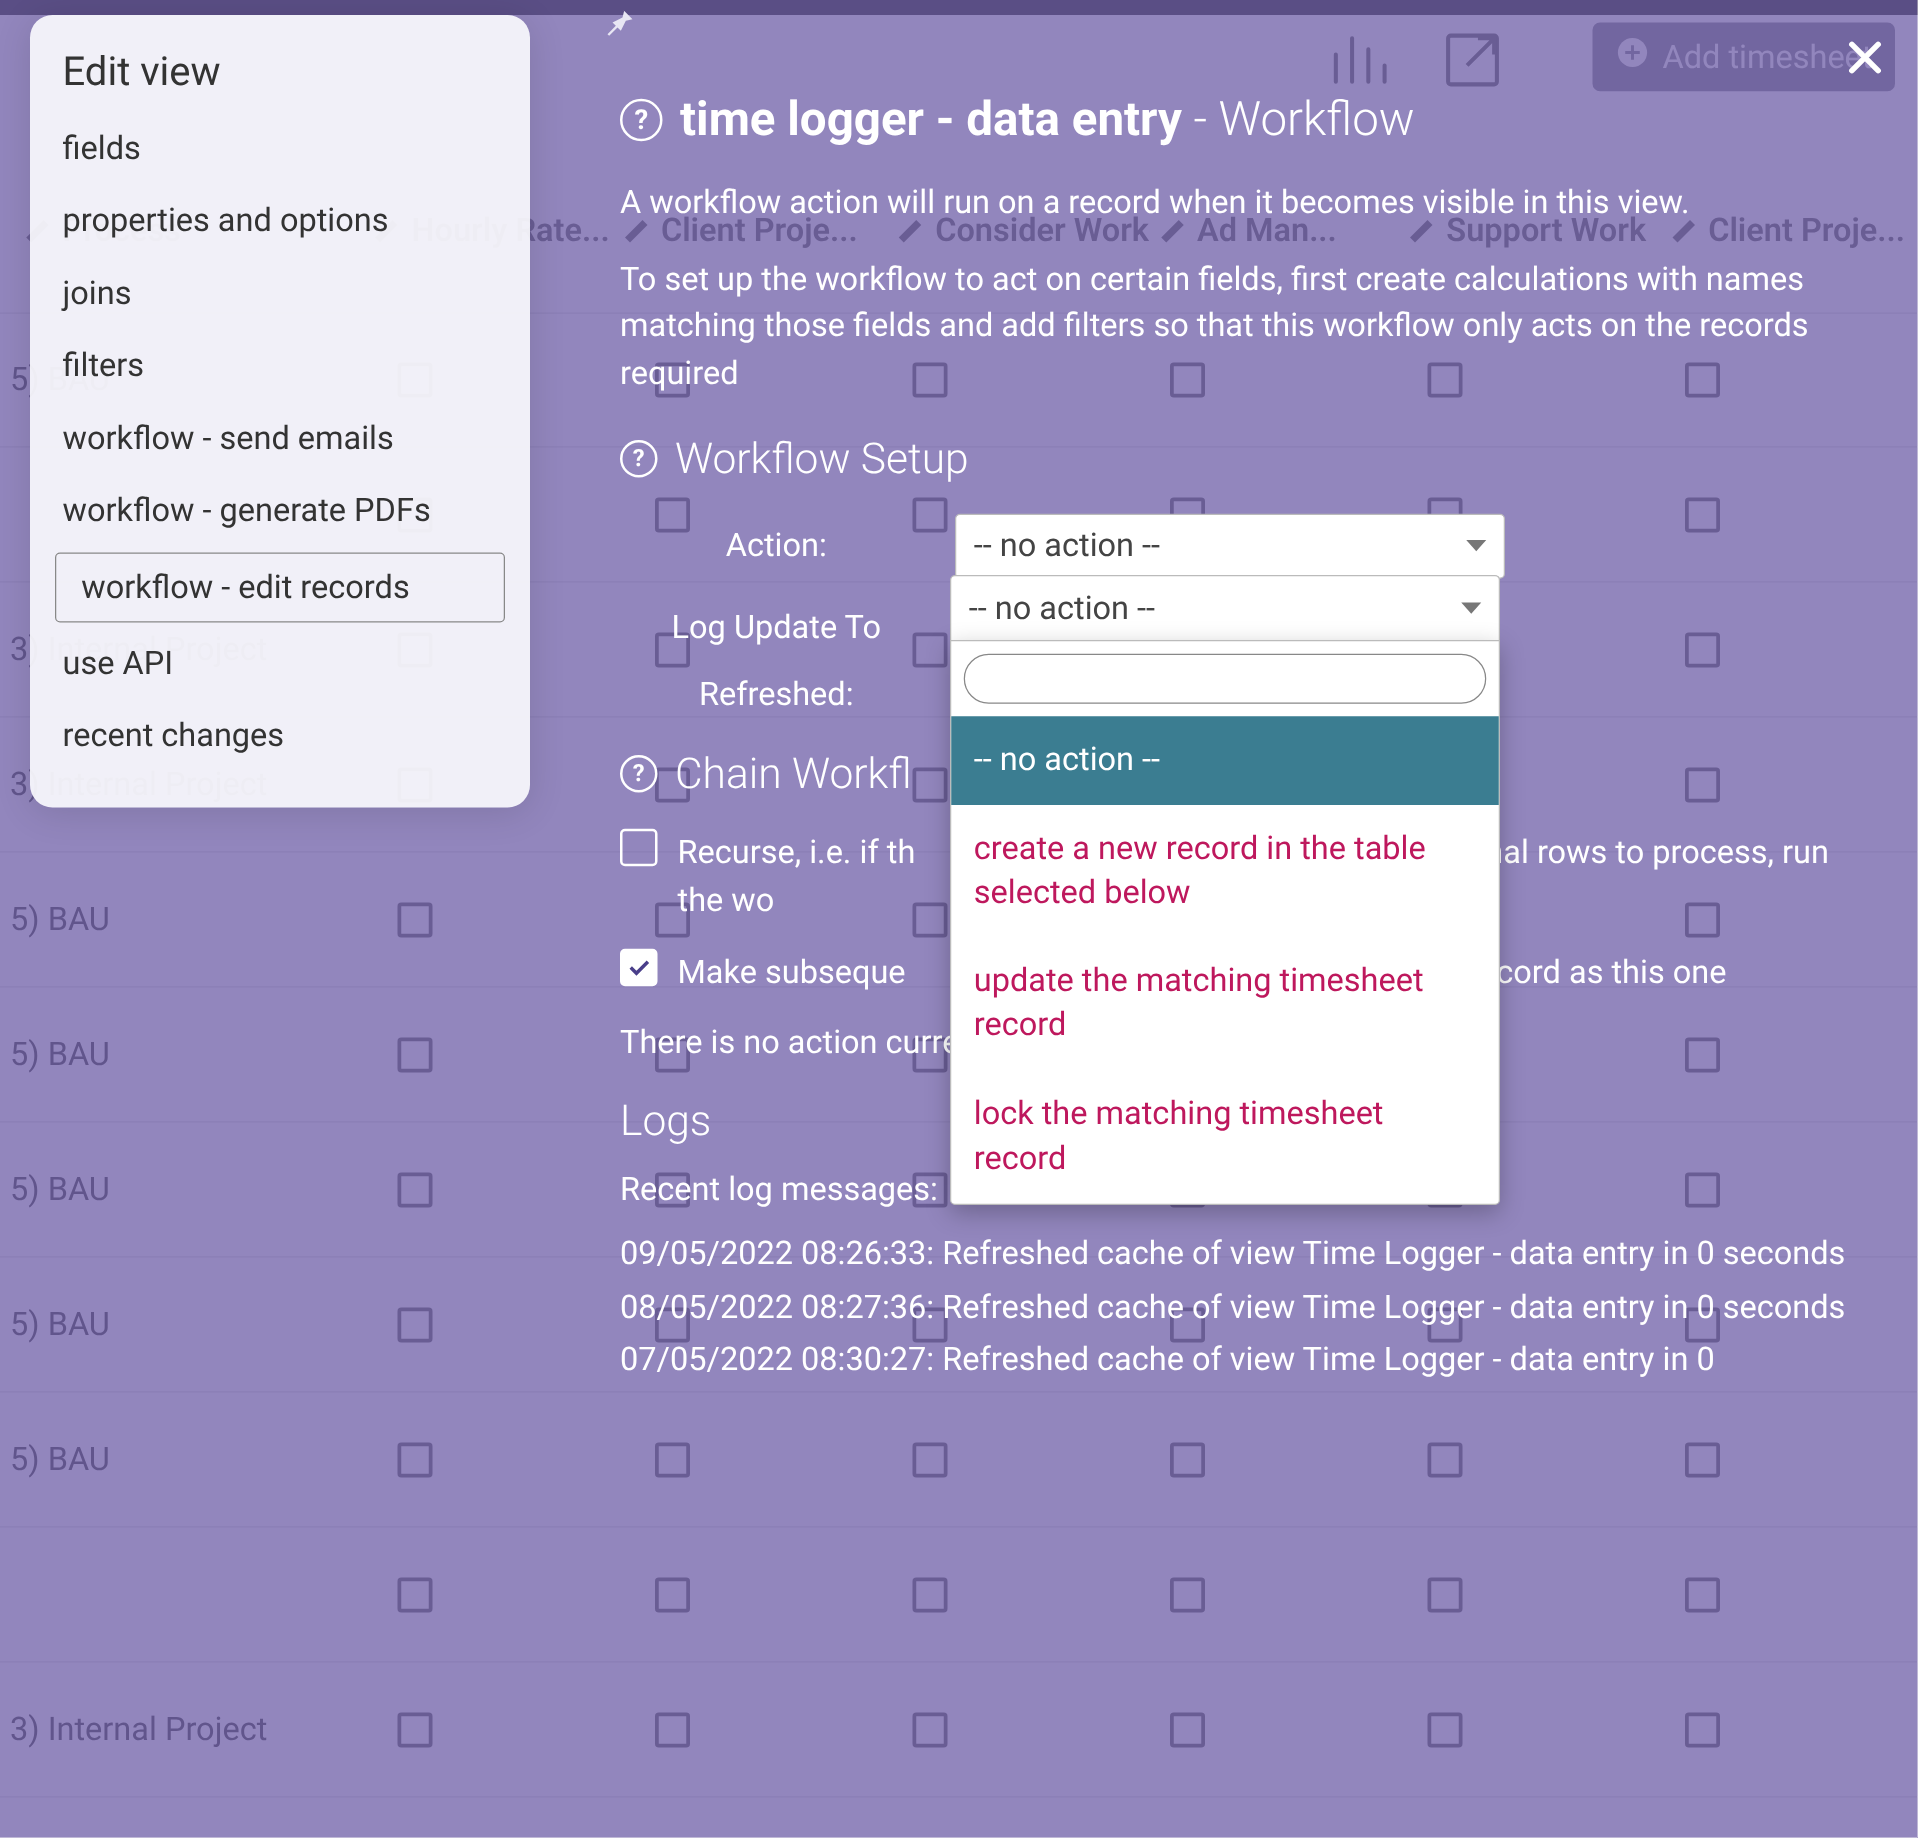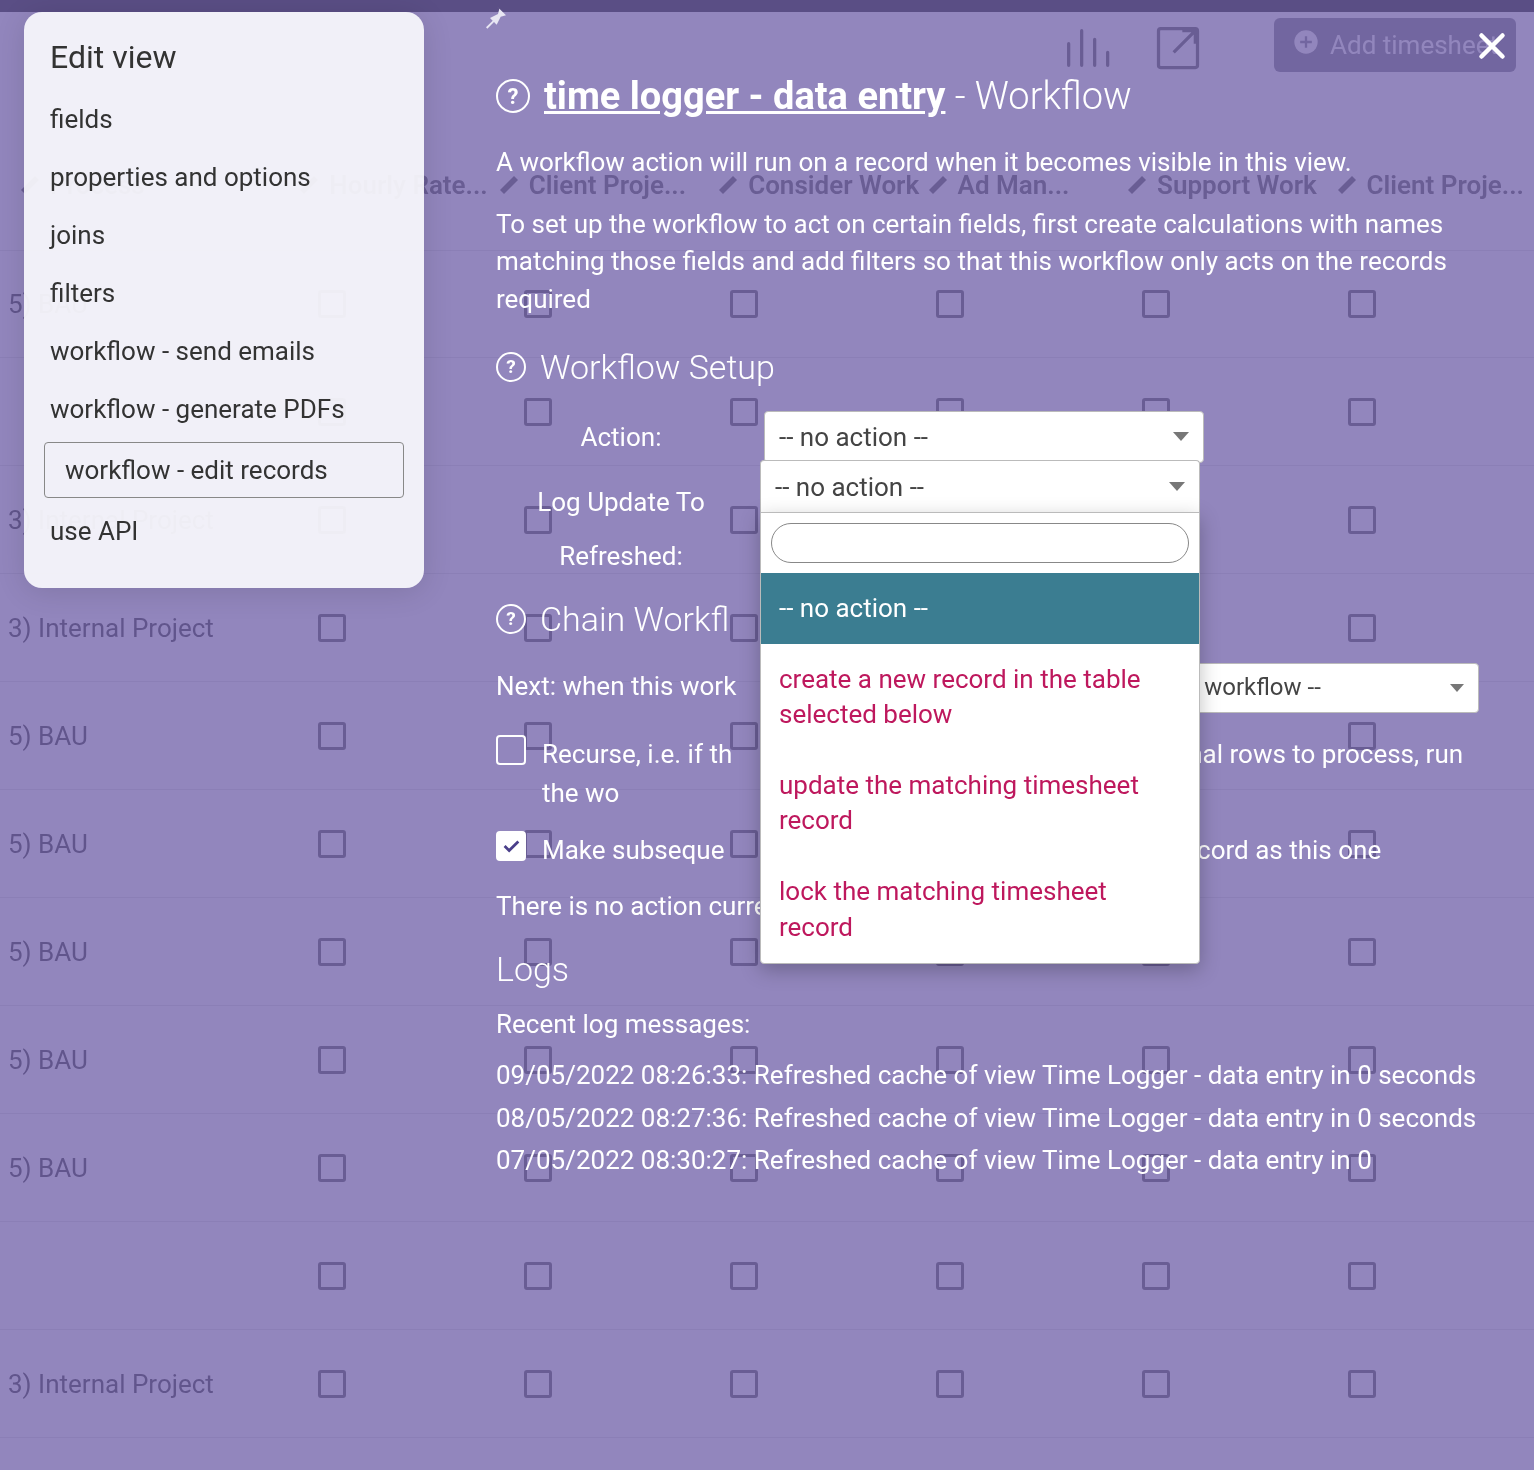--- a/index.html
+++ b/index.html
@@ -35,21 +35,21 @@
 
   
   .panel{position:absolute;left:456px;top:0;right:0;bottom:8px;border-radius:14px 14px 0 0;padding:0;}
   .pin{position:absolute;left:478px;top:2px;}
   .pin svg{width:32px;height:32px;fill:#e8e6f3;}
   .close{position:absolute;right:24px;top:28px;cursor:pointer;}
   .close svg{width:36px;height:36px;fill:#fff;}
   .panel-inner{padding:74px 40px 20px 40px;color:#fff;}
   .title-row{display:flex;align-items:center;gap:14px;font-size:38px;margin-bottom:26px;}
   .title-row .q{border:2.5px solid #fff;border-radius:50%;width:34px;height:34px;display:flex;align-items:center;justify-content:center;font-size:22px;font-weight:700;flex-shrink:0;}
-  .title-link{text-decoration:underline;font-weight:700;}
+  .title-link{font-weight:700;}
   .title-suffix{font-weight:300;}
   .para{font-size:26px;line-height:1.45;margin-bottom:24px;}
   .section-h{display:flex;align-items:center;gap:14px;font-size:34px;font-weight:300;margin:28px 0 24px;}
   .section-h .q{border:2.5px solid #fff;border-radius:50%;width:30px;height:30px;display:flex;align-items:center;justify-content:center;font-size:19px;font-weight:700;flex-shrink:0;}
   .form-row{display:flex;align-items:center;margin-bottom:24px;}
   .form-label{width:268px;text-align:center;font-size:26px;padding-right:18px;}
   .select-box{flex:0 0 440px;height:52px;background:#fff;border:1px solid #bbb;border-radius:4px;display:flex;align-items:center;justify-content:space-between;padding:0 14px;color:#444;font-size:26px;}
   .select-box .caret{width:0;height:0;border-left:8px solid transparent;border-right:8px solid transparent;border-top:9px solid #777;}
   .chain-select{display:inline-flex;align-items:center;justify-content:space-between;height:50px;background:#fff;border:1px solid #bbb;border-radius:4px;padding:0 14px;color:#444;font-size:24px;width:290px;vertical-align:middle;}
   .chain-select .caret{width:0;height:0;border-left:7px solid transparent;border-right:7px solid transparent;border-top:8px solid #777;}
@@ -270,20 +270,21 @@
   <h2>Edit view</h2>
   <div id="pop-items">
       <div class="pop-item">fields</div>
       <div class="pop-item">properties and options</div>
       <div class="pop-item">joins</div>
       <div class="pop-item">filters</div>
       <div class="pop-item">workflow - send emails</div>
       <div class="pop-item">workflow - generate PDFs</div>
       <div class="pop-item selected">workflow - edit records</div>
       <div class="pop-item">use API</div>
+      <div class="pop-item">recent changes</div>
     </div>
 </div>
 
 <div class="pin">
   <svg viewBox="0 0 24 24">
       <path d="M14 3l7 7-4 1-3 6-2-2-5 5-1-1 5-5-2-2 6-3 1-4-2-2z"></path>
     </svg>
 </div>
 
 <div class="panel">
@@ -317,28 +318,20 @@
       <div class="form-row">
         <div class="form-label">Refreshed:</div>
       </div>
     </div>
 
     <div class="section-h">
         <span class="q">?</span>
         <span>Chain Workfl</span>
       </div>
 
-    <p class="para" style="margin-bottom:22px;">
-      <span>Next: when this work</span>
-      <span style="display:inline-block;width:440px;"></span>
-      <span class="chain-select">
-          <span>workflow --</span>
-          <span class="caret"></span>
-        </span>
-    </p>
 
     <div class="check-line">
       <span class="chkbox"></span>
       <span class="txt"><span>Recurse, i.e. if th</span><span style="display:inline-block;width:420px;"></span><span>itional rows to process, run the wo</span><span style="display:inline-block;width:420px;"></span><span>e</span></span>
     </div>
 
     <div class="check-line">
       <span class="chkbox checked">
           <svg viewBox="0 0 24 24">
             <path d="M5 12l5 5L20 7"></path>

